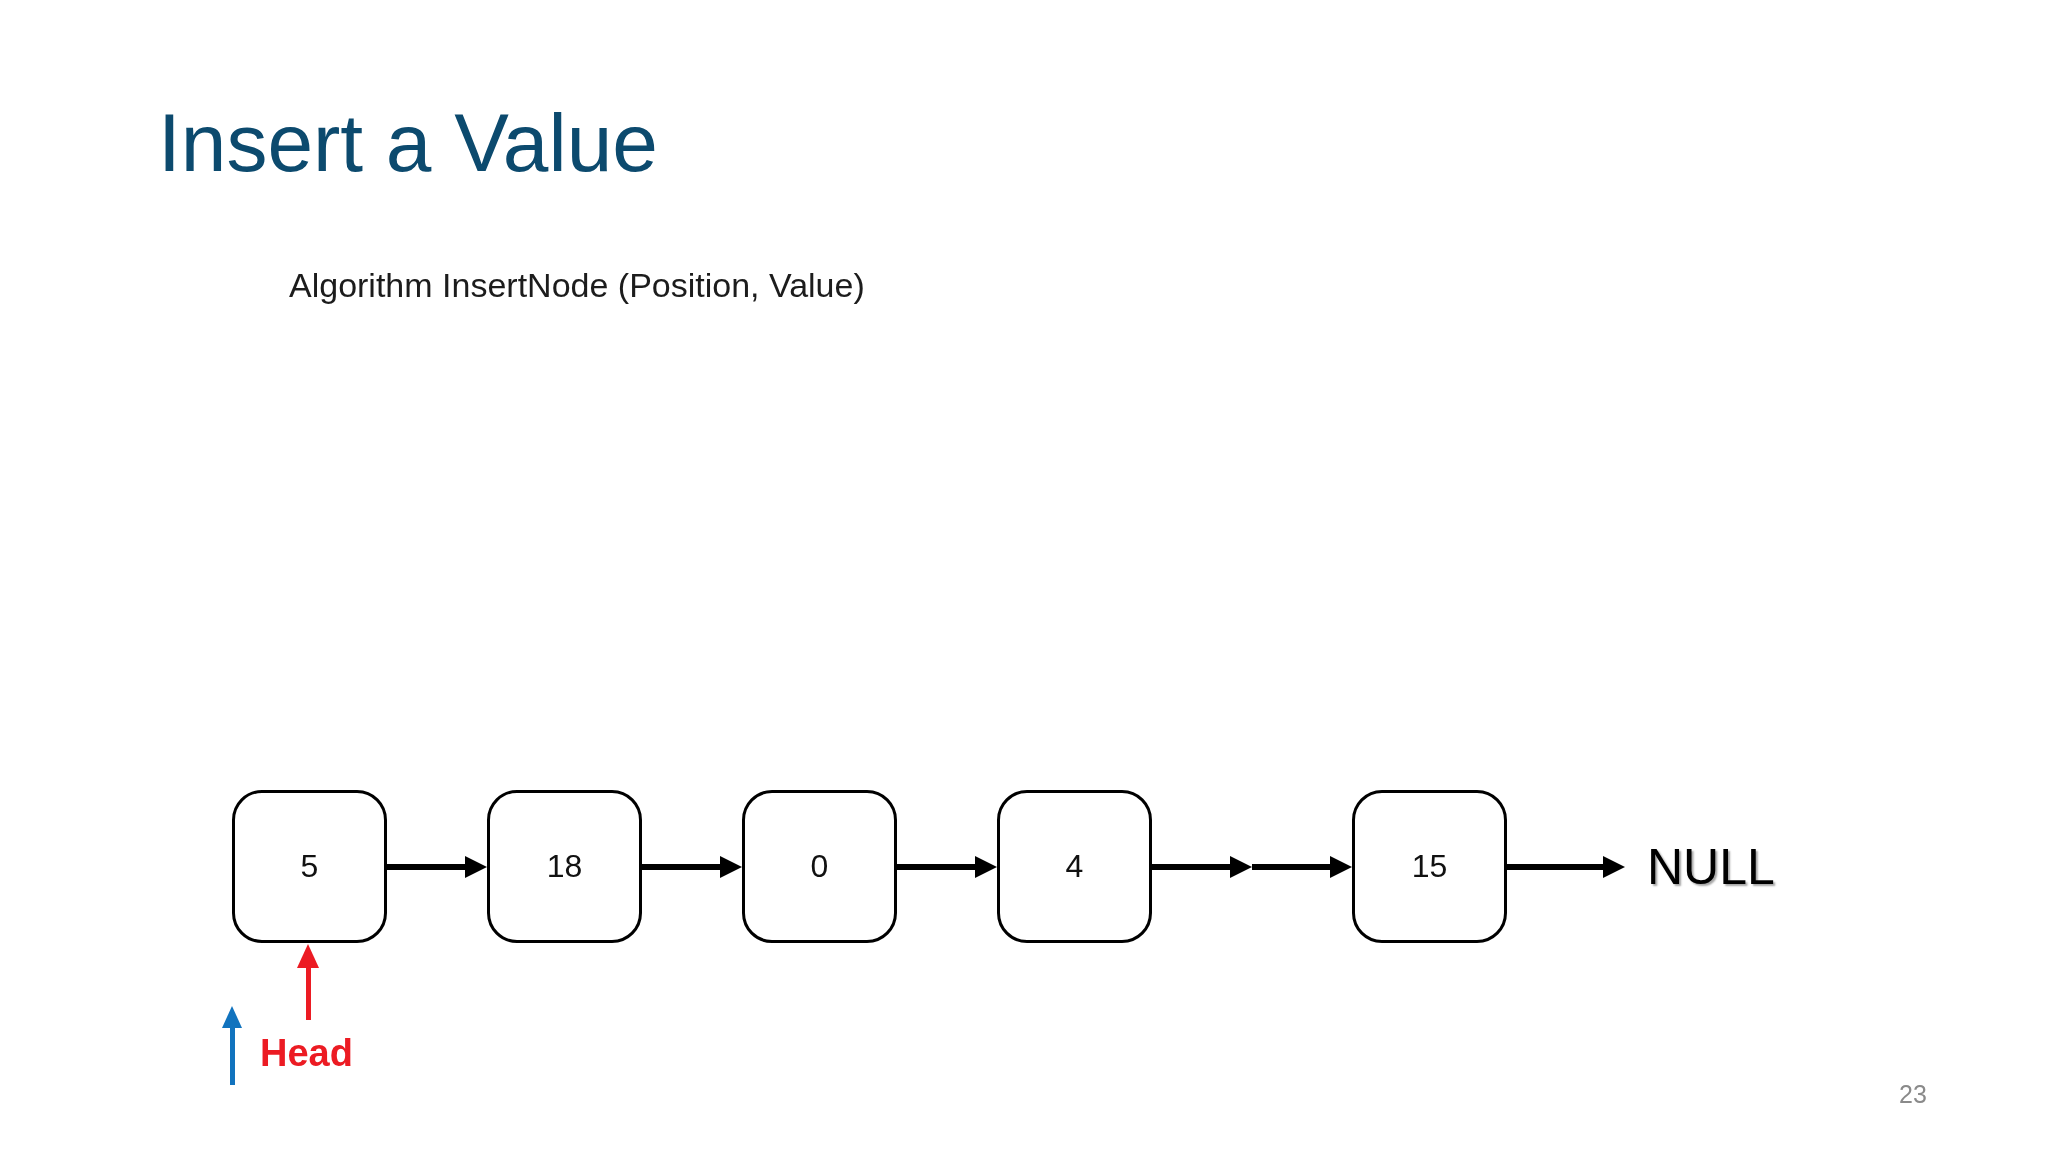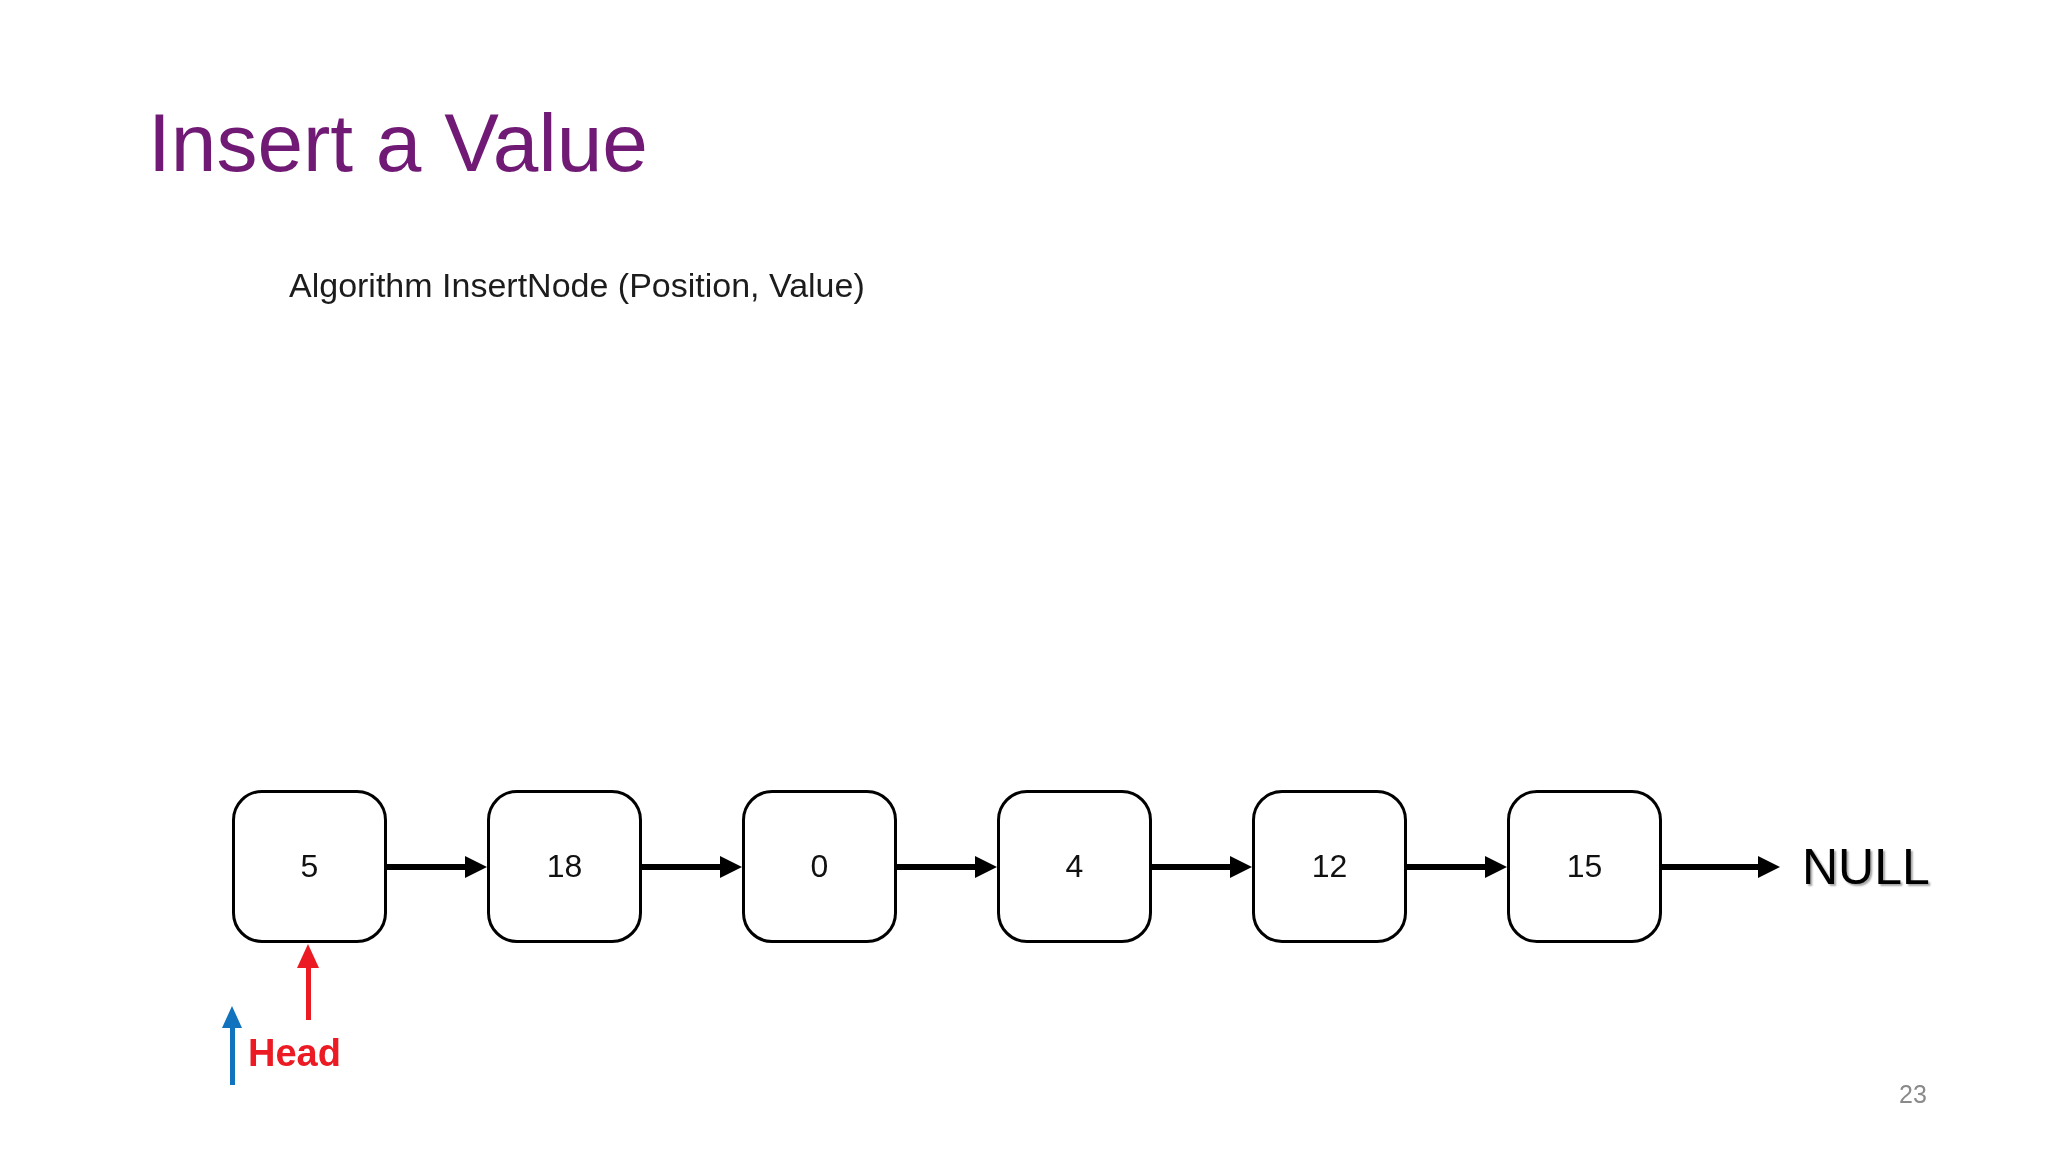--- a/index.html
+++ b/index.html
@@ -12,26 +12,26 @@
     position: relative;
     width: 2048px;
     height: 1152px;
     background: #ffffff;
     overflow: hidden;
   }
 
   
   .title {
     position: absolute;
-    left: 148px;
+    left: 158px;
     top: 96px;
     font-size: 82px;
     font-weight: 300;
     letter-spacing: 0px;
-    color: #701a75;
+    color: #0c4a6e;
     white-space: nowrap;
   }
   .subtitle {
     position: absolute;
     left: 260px;
     top: 266px;
     font-size: 34px;
     font-weight: 400;
     color: #1c1c1c;
     white-space: nowrap;
@@ -128,21 +128,21 @@
     border-left: 10px solid transparent;
     border-right: 10px solid transparent;
     border-bottom: 22px solid #1173be;
   }
   .varrow-current-ptr .vshaft {
     height: 57px;
     background: #1173be;
   }
   .head-label {
     position: absolute;
-    left: 248px;
+    left: 260px;
     top: 1032px;
     font-size: 38px;
     font-weight: 700;
     color: #ec1b23;
     white-space: nowrap;
   }
   .current-label {
     position: absolute;
     left: 112px;
     top: 1096px;
@@ -202,23 +202,20 @@
 
   <div class="node">
     <span class="node-value">4</span>
   </div>
 
   <div class="harrow">
     <div class="shaft"></div>
     <div class="head"></div>
   </div>
 
-  <div class="node">
-    <span class="node-value">12</span>
-  </div>
 
   <div class="harrow">
     <div class="shaft"></div>
     <div class="head"></div>
   </div>
 
   <div class="node">
     <span class="node-value">15</span>
   </div>
 

